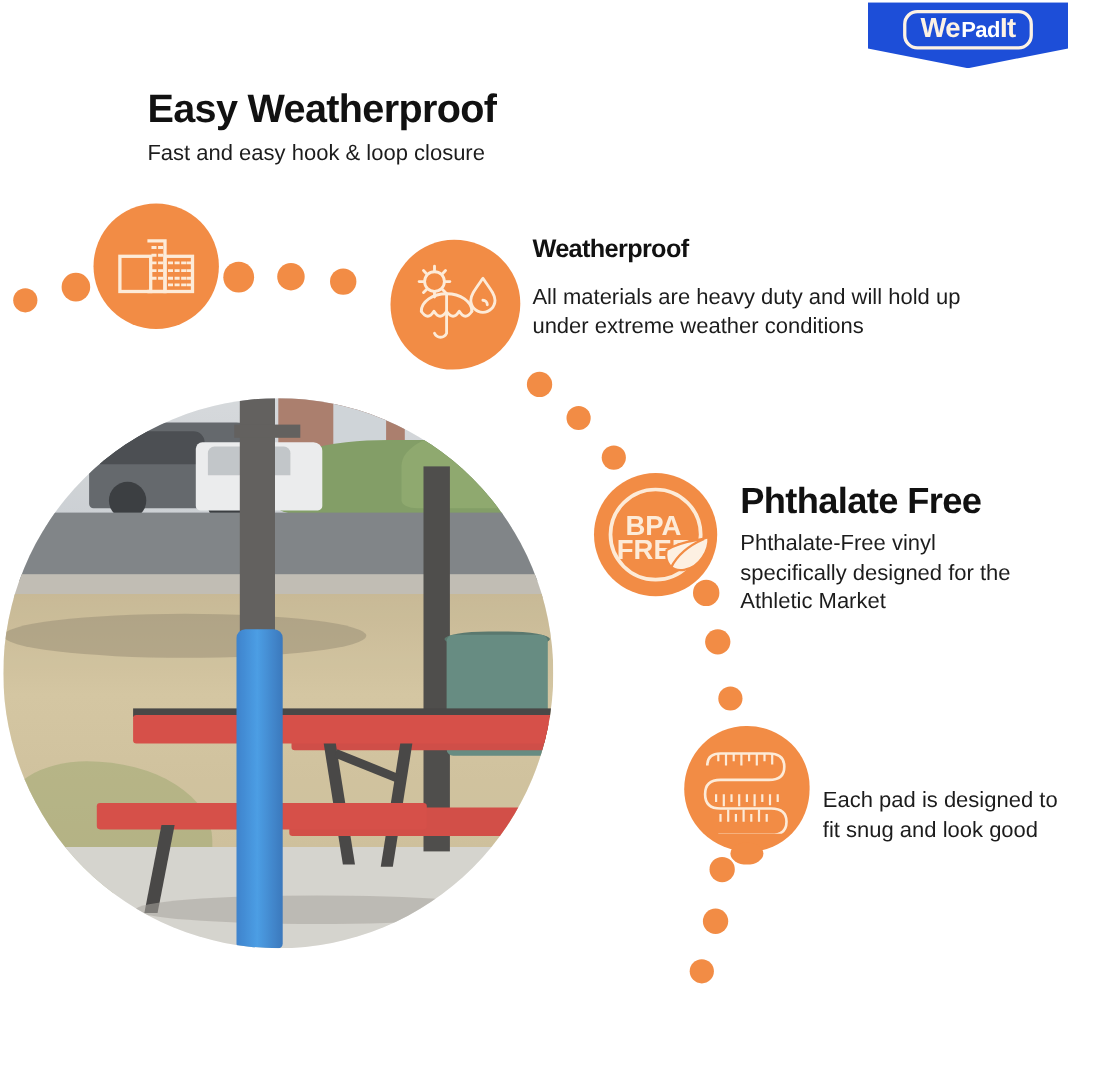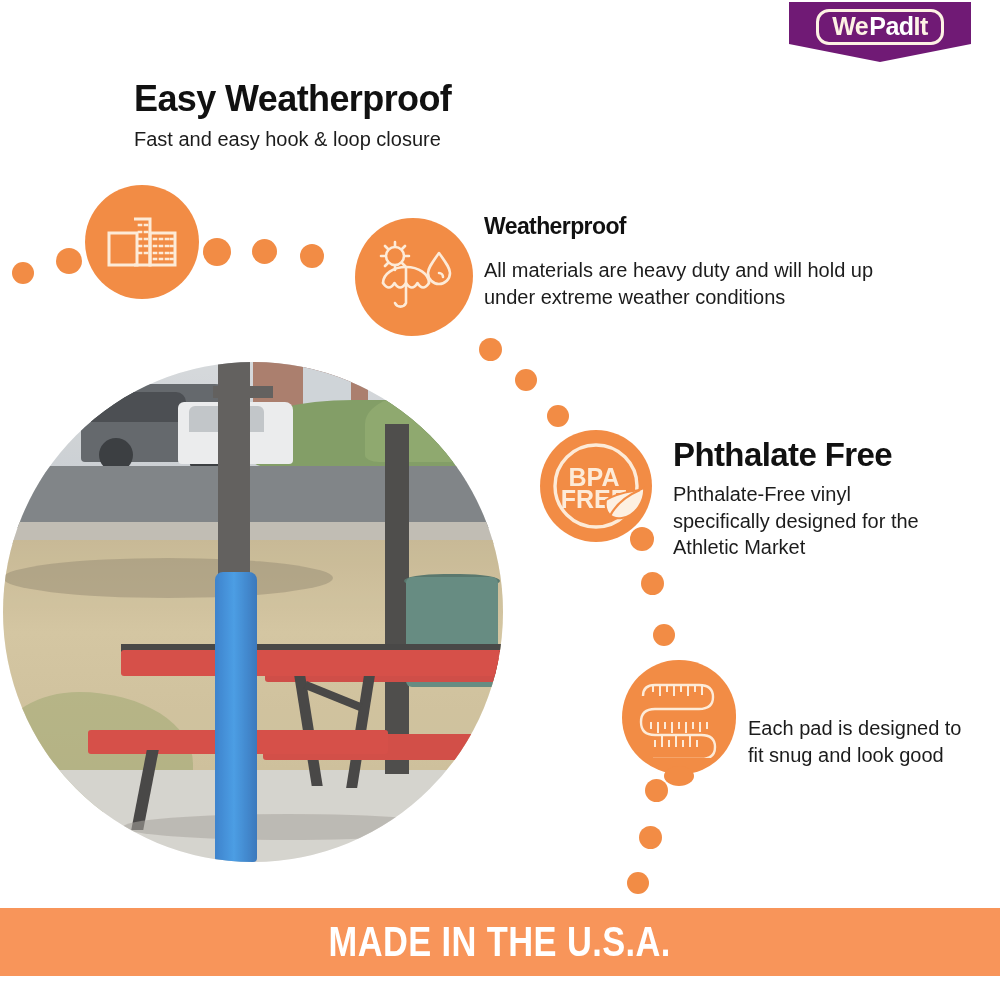--- a/index.html
+++ b/index.html
@@ -13,34 +13,34 @@
     position: relative;
     width: 1000px; height: 987px;
     background: #ffffff;
   }
 
   
   .logo-badge {
     position: absolute;
     left: 789px; top: 2px;
     width: 182px; height: 60px;
-    background: #701a75;
+    background: #1d4ed8;
     clip-path: polygon(0 0, 100% 0, 100% 70%, 50% 100%, 0 70%);
     display: flex; align-items: flex-start; justify-content: center;
   }
   .logo-inner {
     margin-top: 7px;
     border: 3px solid #FDF2E4;
     border-radius: 13px;
     padding: 2px 13px 3px 13px;
     display: flex; align-items: baseline;
     line-height: 1;
   }
   .logo-we   { color:#FDF2E4; font-size: 25px; font-weight: 700; letter-spacing:-0.5px;}
-  .logo-pad  { color:#FFFFFF; font-size: 25px; font-weight: 800; letter-spacing:-0.5px; margin-left:1px;}
+  .logo-pad  { color:#FFFFFF; font-size: 20px; font-weight: 800; letter-spacing:-0.5px; margin-left:1px;}
   .logo-it   { color:#FDF2E4; font-size: 25px; font-weight: 700; letter-spacing:-0.5px;}
 
   
   .feat-title {
     position: absolute;
     font-weight: 800;
     color: #111111;
     letter-spacing: -0.6px;
     line-height: 1.05;
     white-space: nowrap;
@@ -302,17 +302,14 @@
     <div class="ph ph-bench3"></div>
     <div class="ph ph-bench1"></div>
     <div class="ph ph-leg1"></div>
     <div class="ph ph-shadow"></div>
     <div class="ph ph-pole1"></div>
     <div class="ph ph-pole1t"></div>
     <div class="ph ph-padblue"></div>
     <div class="ph ph-wash"></div>
   </div>
 
-  <div id="usa-banner">
-    <span id="usa-text">MADE IN THE U.S.A.</span>
-  </div>
 
 </div>
 
 </body></html>

